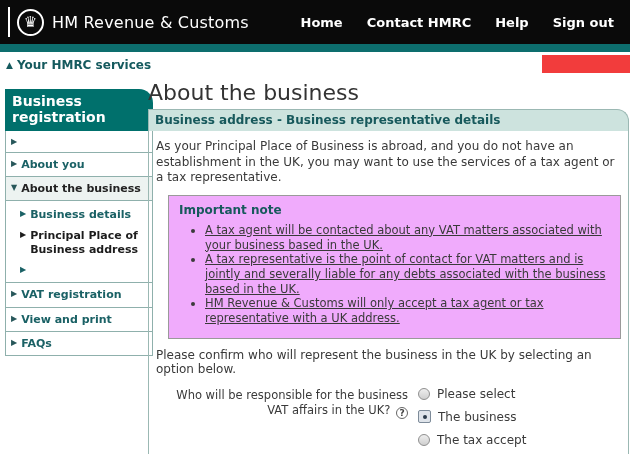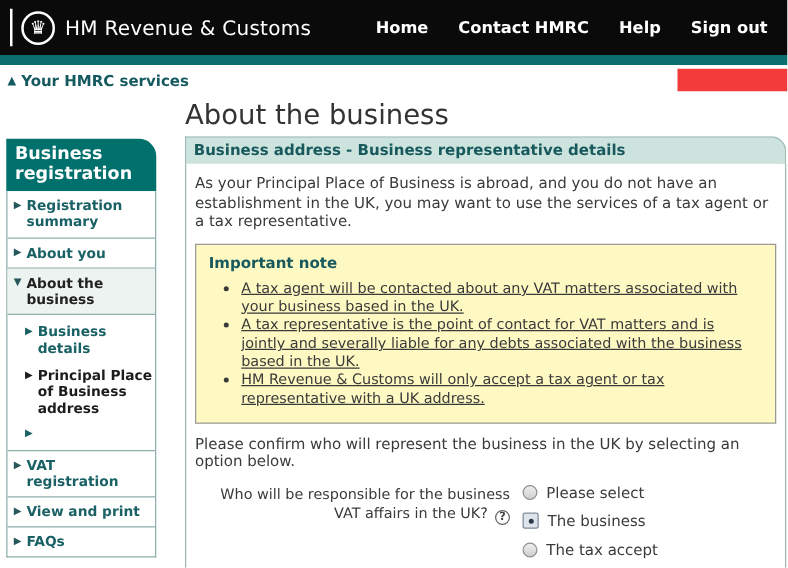--- a/index.html
+++ b/index.html
@@ -30,21 +30,21 @@
 
   
   .services-link {
     position:absolute; top:58px; left:6px; display:flex; align-items:center; gap:4px;
     color:#155a5e; font-size:12px; font-weight:bold; cursor:pointer;
   }
   .services-link .tri { font-size:9px; }
   .red-box { position:absolute; top:55px; left:542px; width:88px; height:18px; background:#f23c3c; }
 
   
-  .sidebar { position:absolute; top:111px; left:5px; width:120px; font-size:11px; }
+  .sidebar { position:absolute; top:89px; left:5px; width:148px; font-size:11px; }
   .sb-header {
     background:#00706c; color:#fff; font-weight:bold; font-size:14px; line-height:1.15;
     padding:4px 8px 6px 7px; border-top-right-radius:14px;
   }
   .sb-list { border:1px solid #8fb0ac; border-top:none; background:#fff; }
   .sb-item {
     display:flex; gap:4px; padding:5px 3px 5px 5px; border-bottom:1px solid #8fb0ac;
     color:#1a6165; font-weight:bold; cursor:pointer; line-height:1.2;
   }
   .sb-item:last-child { border-bottom:none; }
@@ -61,21 +61,21 @@
   
   .main { position:absolute; top:80px; left:148px; width:481px; }
   .page-title { font-size:22px; color:#333; font-weight:normal; margin-bottom:4px; }
   .section-bar {
     background:#cde3de; color:#17595c; font-size:12px; font-weight:bold;
     padding:3px 6px 4px 6px; border-top-right-radius:12px; border:1px solid #9bb8b3; border-bottom:none;
   }
   .panel { border-left:1px solid #9bb8b3; border-right:1px solid #9bb8b3; padding:8px 7px 0 7px; min-height:348px; }
   .intro { font-size:12px; line-height:1.3; color:#3a3a3a; margin-bottom:9px; }
 
-  .note-box { background:#fef9c3; border:1px solid #9a9a9a; padding:7px 10px 12px 10px; margin-bottom:9px; }
+  .note-box { background:#f0abfc; border:1px solid #9a9a9a; padding:7px 10px 12px 10px; margin-bottom:9px;margin-left:12px; }
   .note-title { color:#17595c; font-size:12px; font-weight:bold; margin-bottom:6px; }
   .note-box ul { margin-left:26px; }
   .note-box li { font-size:11.5px; line-height:1.28; color:#3a3a3a;text-decoration:underline; }
 
   .confirm-text { font-size:12px; color:#3a3a3a; margin-bottom:10px; }
 
   .form-row { display:flex; margin-top:6px; }
   .q-label {
     width:252px; text-align:right; font-size:11.5px; color:#3a3a3a; line-height:1.35; padding-top:2px;
   }
@@ -124,21 +124,20 @@
     <span class="tri">▲</span>
     <span>Your HMRC services</span>
   </div>
   <div class="red-box"></div>
 
   <div class="sidebar">
     <div class="sb-header">Business registration</div>
     <div class="sb-list">
       <div class="sb-item">
         <span class="arr">▶</span>
-        <span>Registration summary</span>
       </div>
       <div class="sb-item">
         <span class="arr">▶</span>
         <span>About you</span>
       </div>
       <div class="sb-item expanded">
         <span class="arr">▼</span>
         <span>About the business</span>
       </div>
       <div class="sb-sub">

